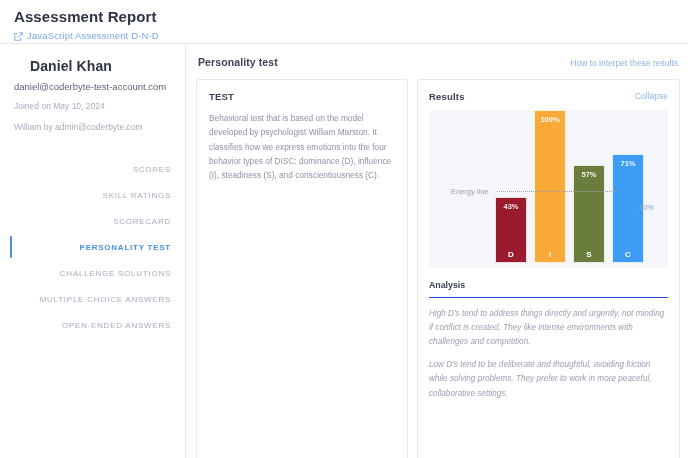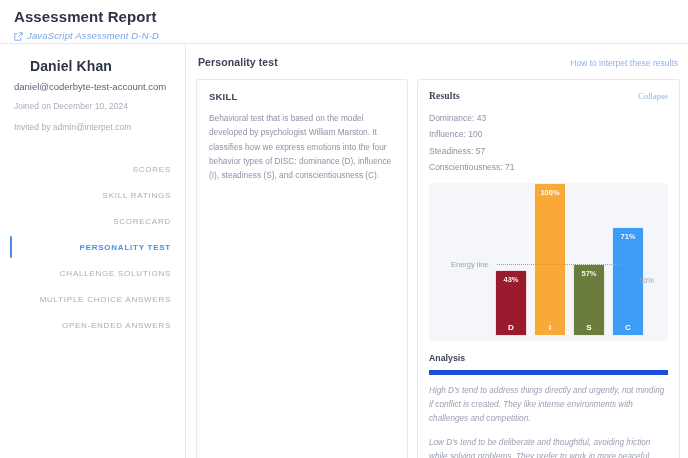--- a/index.html
+++ b/index.html
@@ -26,21 +26,20 @@
   }
   #assessment-link {
     display: flex;
     align-items: flex-end;
     gap: 4px;
     margin-top: 5px;
     font-size: 9.5px;
     color: #7aa7e8;
     cursor: pointer;
     letter-spacing: .15px;
-    font-style: italic;
   }
   #assessment-link svg { display:block; }
 
   
   #body-wrap { display: flex; height: 414px; }
 
   
   #sidebar {
     width: 186px;
     flex: 0 0 186px;
@@ -129,21 +128,21 @@
     color: #3c4257;
     letter-spacing: .2px;
   }
   #disc-desc {
     margin-top: 9px;
     font-size: 8.3px;
     line-height: 1.72;
     color: #8b93a5;
   }
 
-  #results-head { display:flex; justify-content:space-between; align-items:center;font-family:Liberation Serif, serif; }
+  #results-head { display:flex; justify-content:space-between; align-items:flex-start; }
   #collapse-link { font-size: 8.5px; color: #8fb3e5; cursor: pointer; }
   #score-list { margin-top: 9px; }
   .score-row { font-size: 8.5px; color: #8b93a5; line-height: 1.92; }
 
   
   #chart {
     position: relative;
     margin-top: 8px;
     height: 158px;
     background: #f4f6fa;
@@ -202,21 +201,21 @@
     font-weight: bold;
   }
 
   
   #analysis { margin-top: 12px; }
   #analysis-title {
     font-size: 8.8px;
     font-weight: bold;
     color: #3c4257;
     padding-bottom: 7px;
-    border-bottom: 5px solid #1d4ed8;
+    border-bottom: 1px solid #1d4ed8;
   }
   .analysis-p {
     margin-top: 9px;
     font-size: 8.2px;
     font-style: italic;
     line-height: 1.72;
     color: #9aa1b2;
   }
 </style>
 </head>
@@ -234,22 +233,22 @@
     </span>
     <span>JavaScript Assessment D-N-D</span>
   </div>
 </div>
 
 <div id="body-wrap">
 
   <div id="sidebar">
     <div id="user-name">Daniel Khan</div>
     <div id="user-email">daniel@coderbyte-test-account.com</div>
-    <div class="user-meta">Joined on December 10, 2024</div>
-    <div class="user-meta">Invited by admin@interpet.com</div>
+    <div class="user-meta">Joined on May 10, 2024</div>
+    <div class="user-meta">William by admin@coderbyte.com</div>
 
     <div id="nav">
       <div class="nav-item">SCORES</div>
       <div class="nav-item">SKILL RATINGS</div>
       <div class="nav-item">SCORECARD</div>
       <div class="nav-item active">PERSONALITY TEST</div>
       <div class="nav-item">CHALLENGE SOLUTIONS</div>
       <div class="nav-item">MULTIPLE CHOICE ANSWERS</div>
       <div class="nav-item">OPEN-ENDED ANSWERS</div>
     </div>
@@ -257,48 +256,42 @@
 
   <div id="main">
     <div id="main-head">
       <div id="section-title">Personality test</div>
       <div id="interpret-link">How to interpet these results</div>
     </div>
 
     <div id="panels">
 
       <div class="panel" id="disc-panel">
-        <div class="panel-title">SKILL</div>
+        <div class="panel-title">TEST</div>
         <div id="disc-desc">Behavioral test that is based on the model developed by psychologist William Marston. It classifies how we express emotions into the four behavior types of DISC: dominance (D), influence (I), steadiness (S), and conscientiousness (C).</div>
       </div>
 
       <div class="panel" id="results-panel">
         <div id="results-head">
           <div class="panel-title">Results</div>
           <div id="collapse-link">Collapse</div>
         </div>
 
-        <div id="score-list">
-          <div class="score-row">Dominance: 43</div>
-          <div class="score-row">Influence: 100</div>
-          <div class="score-row">Steadiness: 57</div>
-          <div class="score-row">Conscientiousness: 71</div>
-        </div>
 
         <div id="chart">
           <div id="plot">
             <div class="bar" id="bar-0" style="background: rgb(155, 27, 46); height: 66px; left: 66px;">
               <div class="bar-value">43%</div>
               <div class="bar-label">D</div>
             </div>
             <div class="bar" id="bar-1" style="background: rgb(249, 169, 55); height: 153px; left: 105px;">
               <div class="bar-value">100%</div>
               <div class="bar-label">I</div>
             </div>
-            <div class="bar" id="bar-2" style="background: rgb(107, 125, 60); height: 72px; left: 144px;">
+            <div class="bar" id="bar-2" style="background: rgb(107, 125, 60); height: 98px; left: 144px;">
               <div class="bar-value">57%</div>
               <div class="bar-label">S</div>
             </div>
             <div class="bar" id="bar-3" style="background: rgb(61, 156, 245); height: 109px; left: 183px;">
               <div class="bar-value">71%</div>
               <div class="bar-label">C</div>
             </div>
           </div>
           <div id="energy-label" style="top: 81px;">Energy line</div>
           <div id="energy-line" style="top: 81px;"></div>

